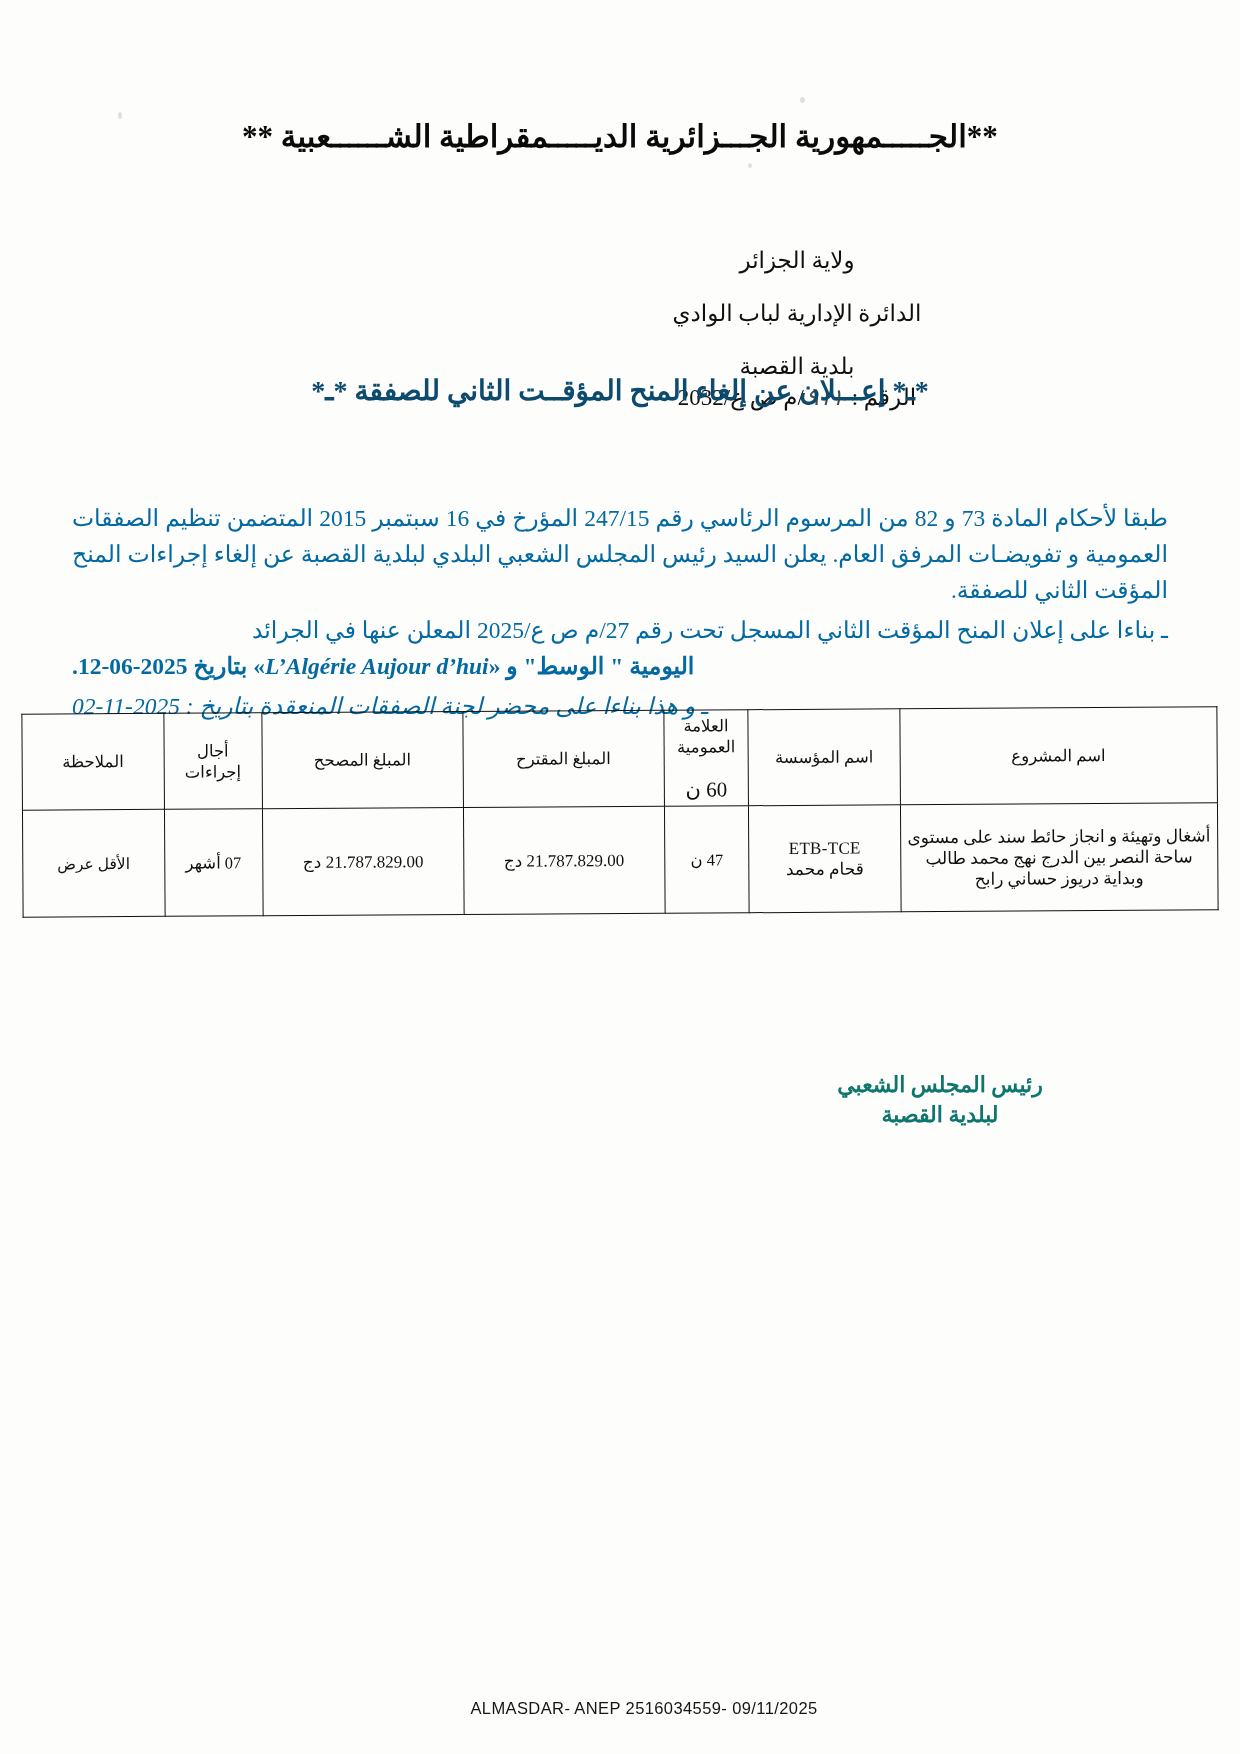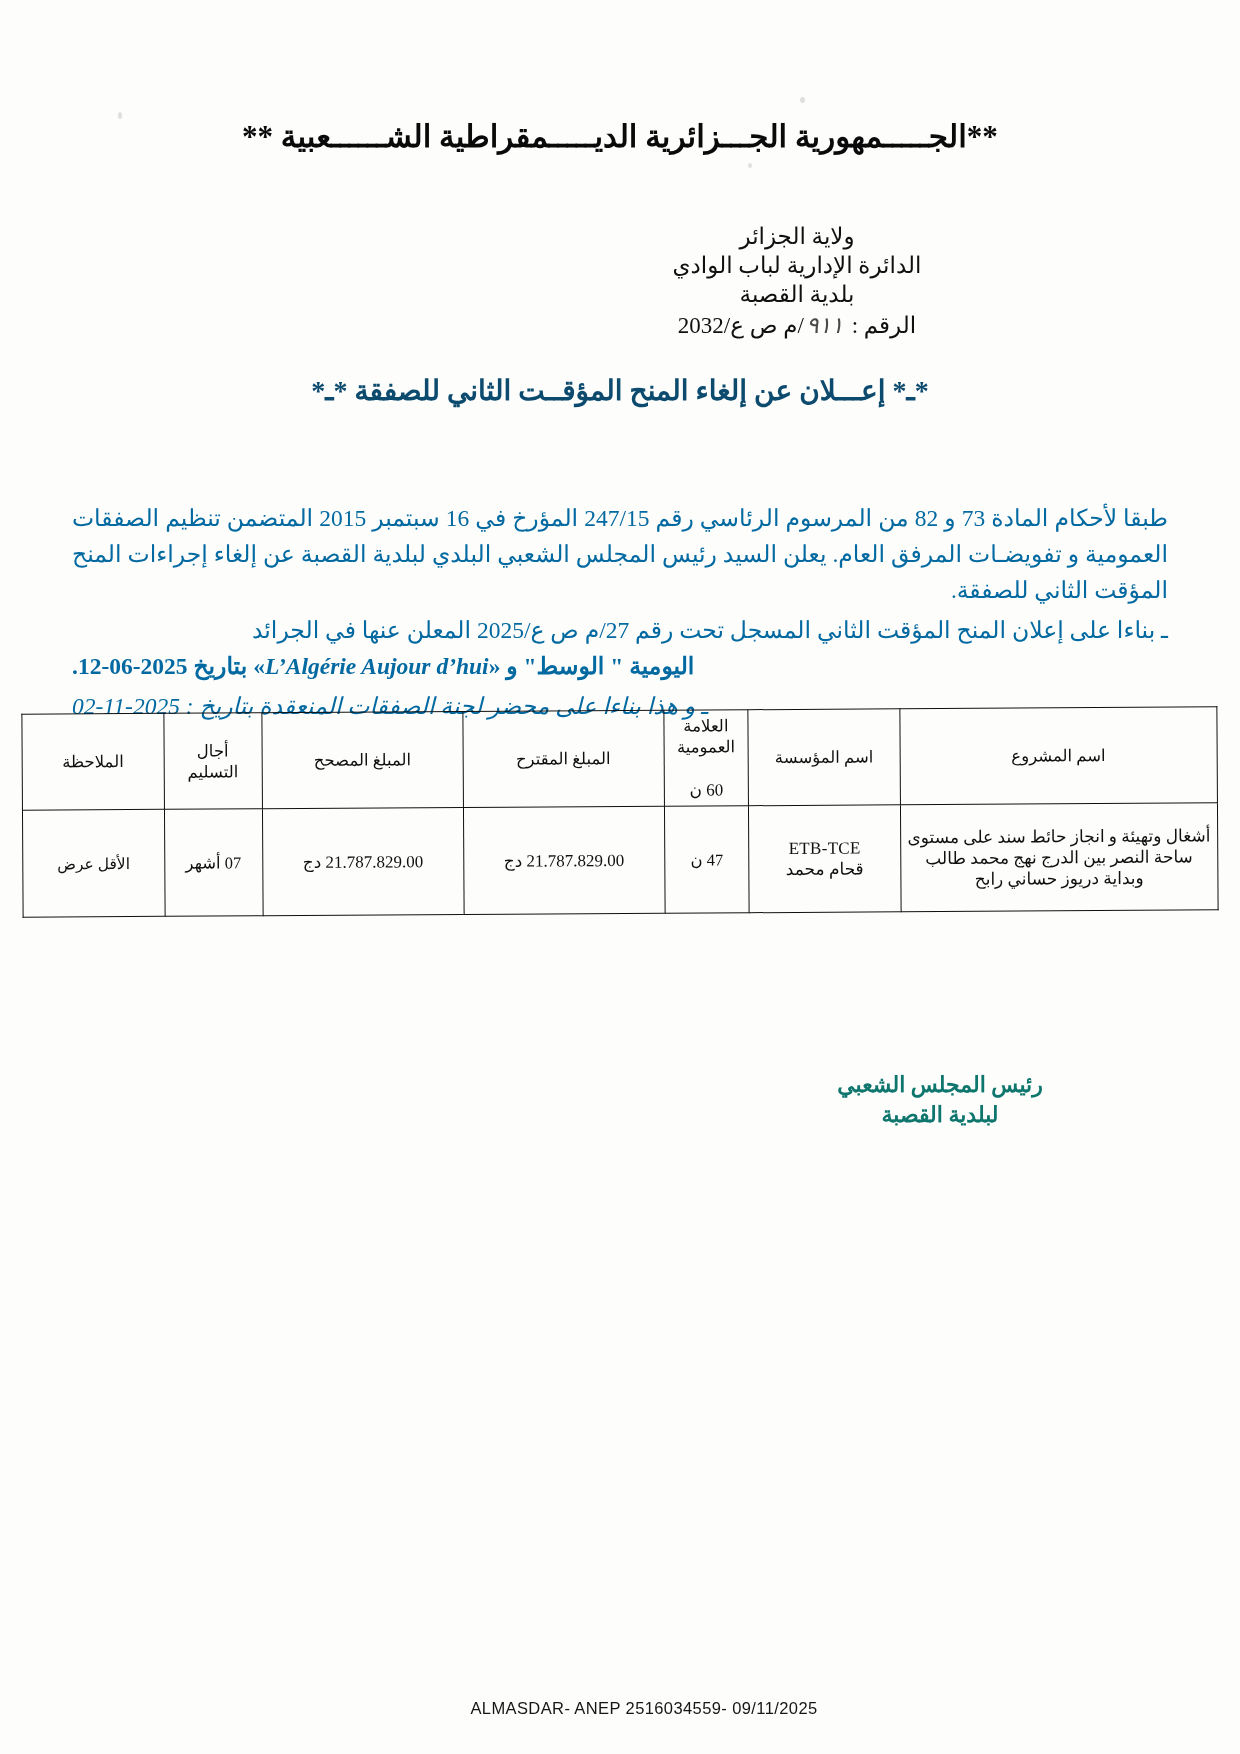--- a/index.html
+++ b/index.html
@@ -40,21 +40,21 @@
     position: absolute;
     top: 222px;
     right: 228px;
     width: 430px;
     text-align: center;
     direction: rtl;
     font-size: 23px;
     line-height: 29px;
     color: #101010;
   }
-  .addr div { white-space: nowrap; }
+  .addr div { white-space: nowrap; margin-top: 24px; }
   .addr .ref {
     margin-top: 2px;
     font-size: 23px;
     direction: rtl;
     unicode-bidi: plaintext;
   }
   .addr .ref .blur {
     display: inline-block;
     min-width: 42px;
     color: #4a4a4a;
@@ -147,21 +147,21 @@
   .cell-project {
     text-align: center;
     font-size: 17px;
     line-height: 23px;
     padding: 4px 10px;
   }
   .cell-company { font-size: 17px; line-height: 23px; }
   .cell-company .latin { letter-spacing: 0.3px; }
   .cell-amount { font-size: 17px; direction: ltr; unicode-bidi: plaintext; }
   .cell-note { font-size: 15.5px; }
-  .th-score-sub { display: block; font-size: 17px; margin-top: 22px; }
+  .th-score-sub { display: block; font-size: 21px; margin-top: 22px; }
 
   
   .signature {
     position: absolute;
     top: 1070px;
     right: 170px;
     width: 260px;
     text-align: center;
     direction: rtl;
     font-size: 22px;
@@ -232,21 +232,21 @@
       <thead>
         <tr>
           <th class="col-project">اسم المشروع</th>
           <th class="col-company">اسم المؤسسة</th>
           <th class="col-score">
             <span>العلامة العمومية</span>
             <span class="th-score-sub">60 ن</span>
           </th>
           <th class="col-proposed">المبلغ المقترح</th>
           <th class="col-corrected">المبلغ المصحح</th>
-          <th class="col-delay">أجال التسليم</th>
+          <th class="col-delay">أجال إجراءات</th>
           <th class="col-note">الملاحظة</th>
         </tr>
       </thead>
       <tbody>
         <tr>
           <td class="cell-project">أشغال وتهيئة و انجاز حائط سند على مستوى ساحة النصر بين الدرج نهج محمد طالب وبداية دريوز حساني رابح</td>
           <td class="cell-company">
             <span class="latin">ETB-TCE</span><br>
             <span>قحام  محمد</span>
           </td>

